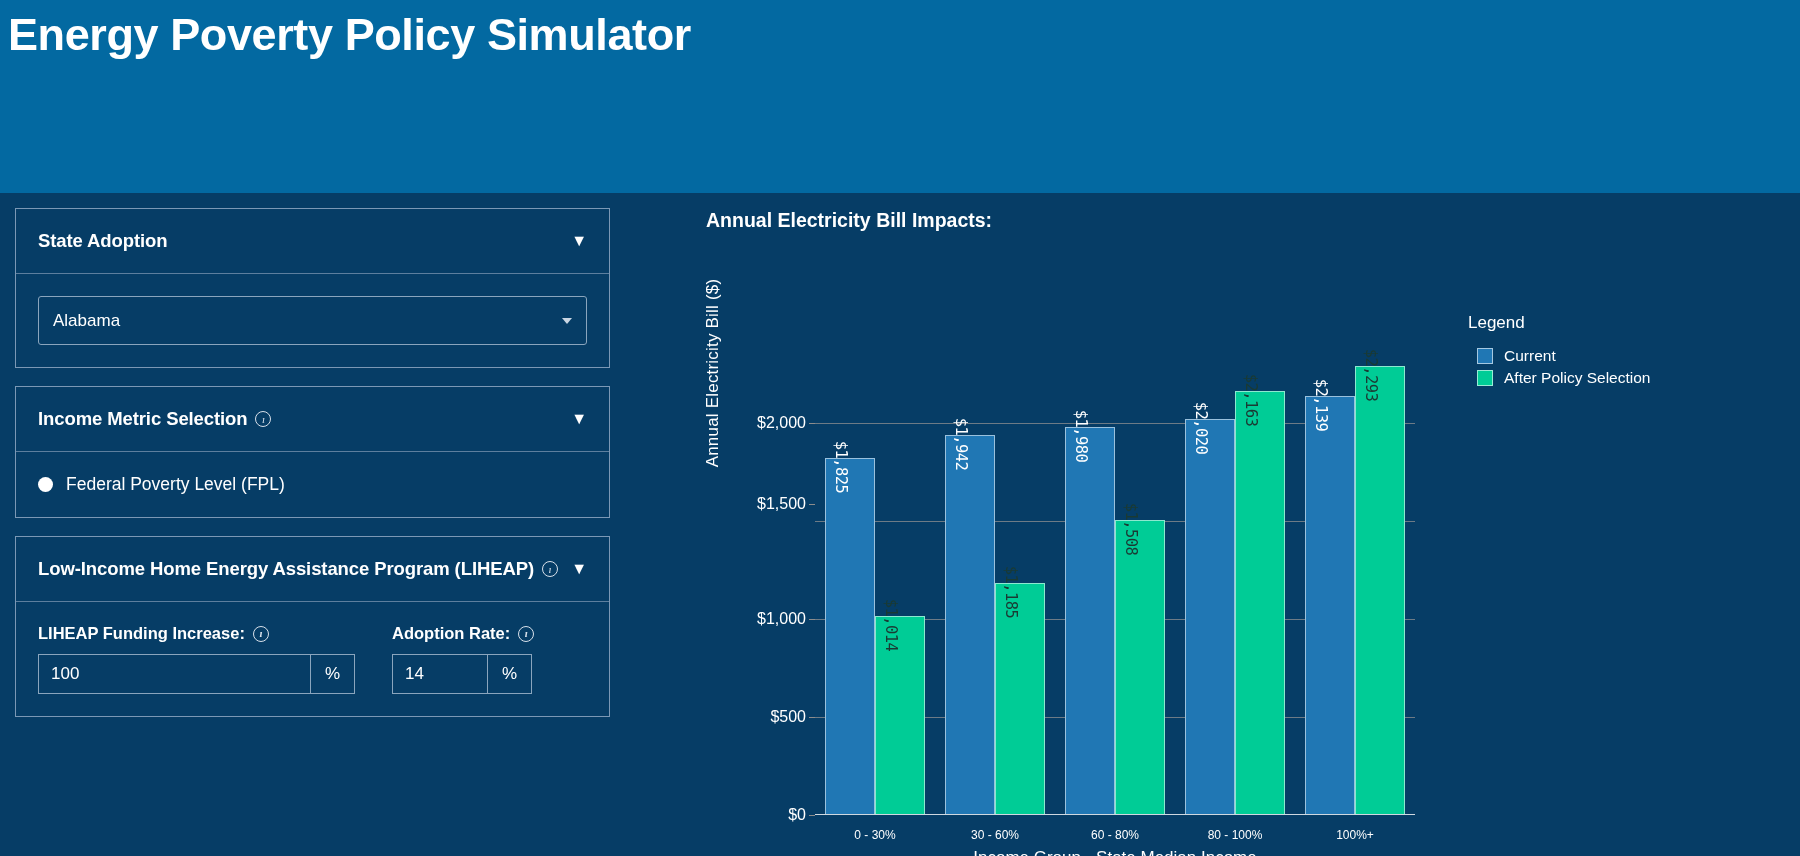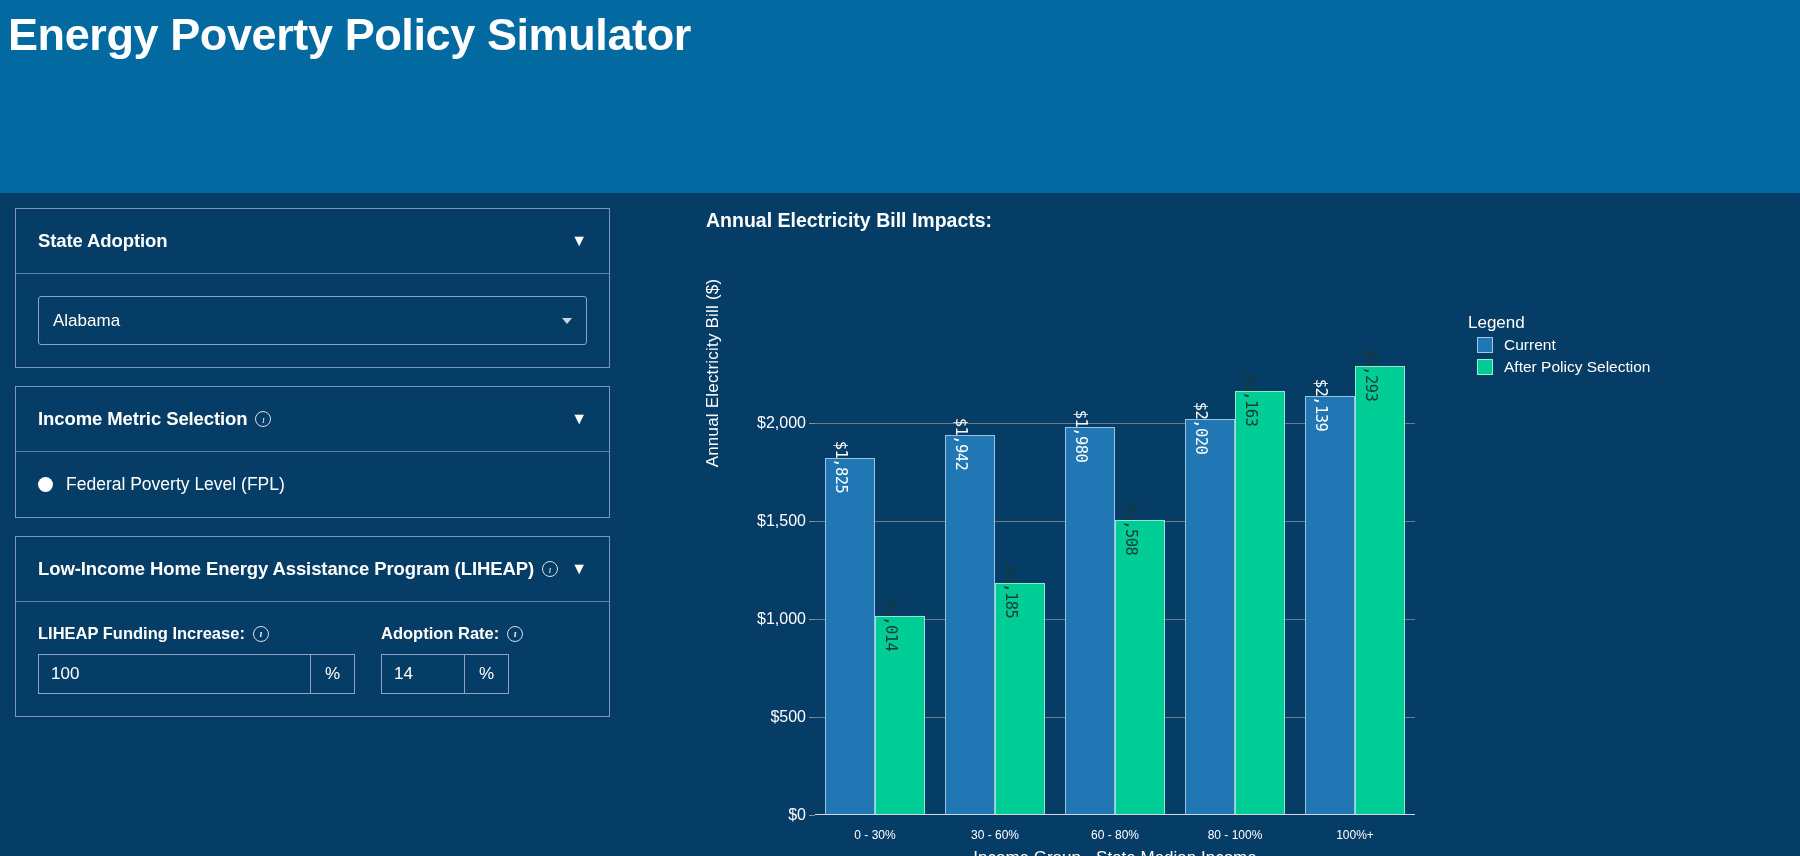--- a/index.html
+++ b/index.html
@@ -125,21 +125,21 @@
     border-radius: 50%;
     background: #ffffff;
     margin-right: 13px;
     position: relative;
     flex: 0 0 auto;
   }
   .radio.on { background: #1f6fd0; box-shadow: inset 0 0 0 3.2px #ffffff; }
   .radio-label { font-size: 17.5px; color: #ffffff; }
 
   
-  .field-grid { display: flex; gap: 26px; }
+  .field-grid { display: flex; gap: 37px; }
   .field-label {
     display: flex;
     align-items: center;
     font-size: 16.5px;
     font-weight: bold;
     color: #ffffff;
     margin-bottom: 11px;
   }
   .input-group {
     display: flex;
@@ -162,21 +162,21 @@
     display: flex;
     align-items: center;
     justify-content: center;
     width: 44px;
     border-left: 1px solid #8aa5bd;
     color: #ffffff;
     font-size: 17px;
     flex: 0 0 44px;
   }
   .fg-1 { width: 317px; }
-  .fg-2 { width: 128px; }
+  .fg-2 { width: 140px; }
 
   
   .chart-title {
     position: absolute;
     left: 81px; top: 16px;
     font-size: 19.5px;
     font-weight: bold;
     color: #ffffff;
   }
   .plot-area {
@@ -276,21 +276,21 @@
   }
 
   
   .legend {
     position: absolute;
     left: 843px; top: 120px;
   }
   .legend-title {
     font-size: 17px;
     color: #ffffff;
-    margin-bottom: 3px;
+    margin-bottom: 14px;
   }
   .legend-item {
     display: flex;
     align-items: center;
     margin-bottom: 4px;
     padding-left: 9px;
   }
   .swatch {
     width: 16px; height: 16px;
     margin-right: 11px;
@@ -376,21 +376,21 @@
     <div class="ylabel">Annual Electricity Bill ($)</div>
 
     <div class="plot-area" id="plot">
       <div id="gridlines">
           <div class="ytick" style="top: 470px;">$0</div>
           <div class="gridline" style="top: 372.083px;"></div>
           <div class="ytick" style="top: 372.083px;">$500</div>
           <div class="gridline" style="top: 274.167px;"></div>
           <div class="ytick" style="top: 274.167px;">$1,000</div>
           <div class="gridline" style="top: 176.25px;"></div>
-          <div class="ytick" style="top: 176px;">$1,500</div>
+          <div class="ytick" style="top: 159px;">$1,500</div>
           <div class="gridline" style="top: 78.3333px;"></div>
           <div class="ytick" style="top: 78.3333px;">$2,000</div>
         </div>
       <div class="groups" id="groups">
           <div class="group">
             <div class="bar current" style="height: 357.396px;">
               <span class="bar-label">$1,825</span>
             </div>
             <div class="bar after" style="height: 198.575px;">
               <span class="bar-label">$1,014</span>

